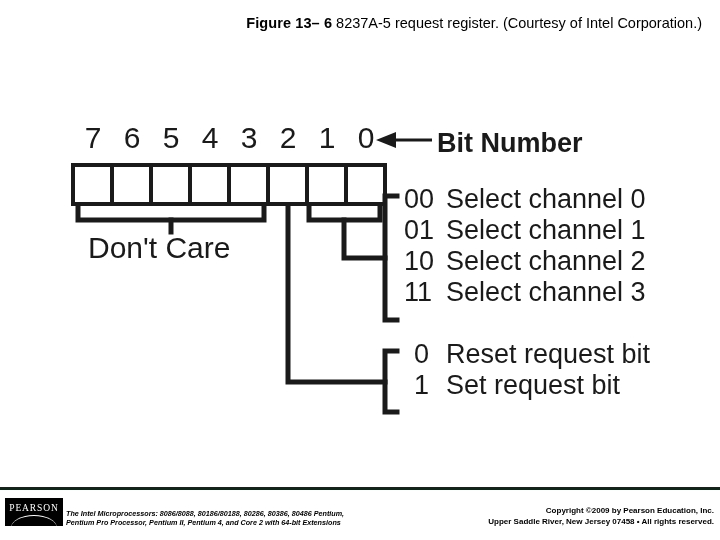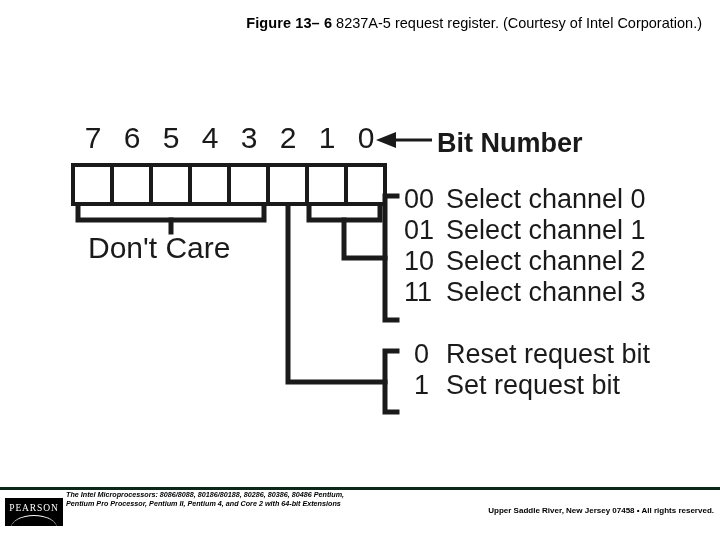--- a/index.html
+++ b/index.html
@@ -89,21 +89,21 @@
     left: 6px;
     top: 17px;
     width: 46px;
     height: 12px;
     border-top: 1.6px solid #ffffff;
     border-radius: 50% / 100% 100% 0 0;
   }
   #book-info {
     position: absolute;
     left: 66px;
-    top: 0;
+    top: 19px;
     width: 330px;
     font-size: 7.2px;
     line-height: 9.4px;
     font-weight: bold;
     color: #000000;
   }
   #book-info .ital {
     font-style: italic;
   }
   #copyright {
@@ -205,16 +205,17 @@
     <div class="wordmark">PEARSON</div>
     <div class="swoosh"></div>
   </div>
 
   <div id="book-info">
     <div class="ital">The Intel Microprocessors: 8086/8088, 80186/80188, 80286, 80386, 80486 Pentium,</div>
     <div class="ital">Pentium Pro Processor, Pentium II, Pentium 4, and Core 2 with 64-bit Extensions</div>
   </div>
 
   <div id="copyright">
+    <div>Copyright ©2009 by Pearson Education, Inc.</div>
     <div>Upper Saddle River, New Jersey 07458 • All rights reserved.</div>
   </div>
 
 </div>
 
 </body></html>

